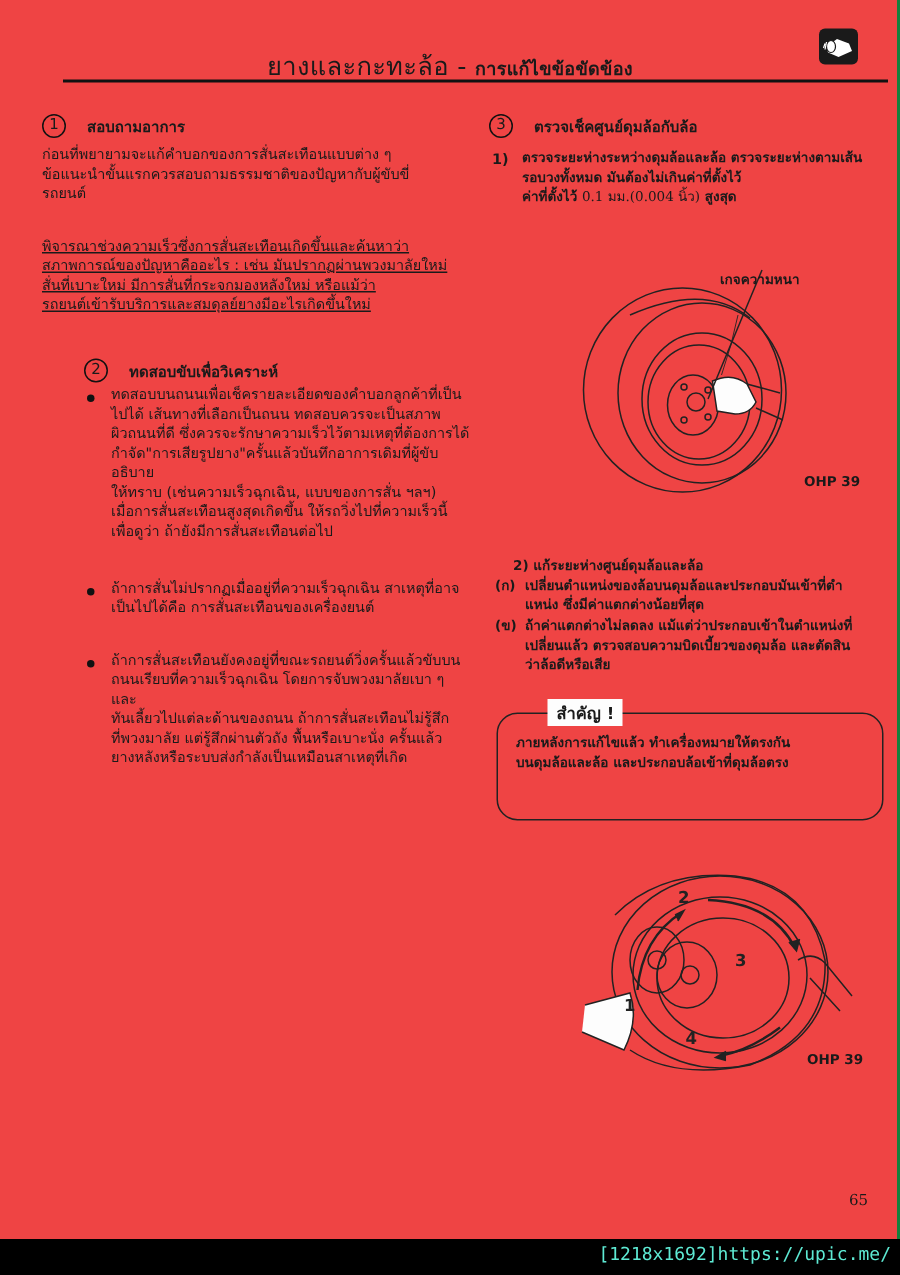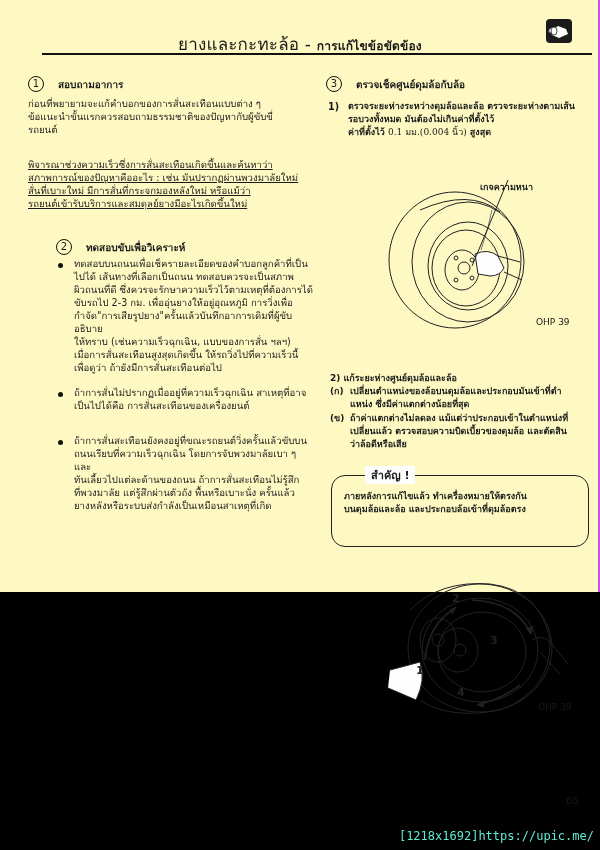--- a/index.html
+++ b/index.html
@@ -3,23 +3,23 @@
   <meta charset="utf-8">
   <style>
     html, body { margin: 0; padding: 0; }
     body {
       width: 600px; height: 850px; position: relative; overflow: hidden;
       background: #000;
       font-family: "DejaVu Sans", "Liberation Sans", sans-serif;
       color: #1a1a1a;
     }
     .page {
-      position: absolute; left: 0; top: 0; width: 598px; height: 592px;
-      background: #fef9c3;
-      border-right: 2px solid #d946ef;
+      position: absolute; left: 0; top: 0; width: 598px; height: 826px;
+      background: #ef4444;
+      border-right: 2px solid #15803d;
     }
     .header-title {
       position: absolute; left: 0; width: 600px; top: 30px;
       text-align: center; font-size: 16px; letter-spacing: 0.2px;
     }
     .header-title .main { font-size: 17px; }
     .header-title .sub { font-size: 12px; font-weight: bold; }
     .header-rule {
       position: absolute; left: 42px; top: 53px; width: 550px; height: 2px;
       background: #111;
@@ -41,21 +41,21 @@
     p { margin: 0; }
 
     .important-box {
       position: absolute; left: 331px; top: 475px; width: 256px; height: 70px;
       border: 1.3px solid #222; border-radius: 14px;
     }
     .important-label {
       position: absolute; left: 365px; top: 466px; background: #fdfdfd; padding: 0 6px;
       font-size: 11px; font-weight: bold;
     }
-    .ohp { position: absolute; font-size: 9px; font-weight: normal; }
+    .ohp { position: absolute; font-size: 9px; font-weight: bold; }
     .page-num { position: absolute; left: 566px; top: 795px; font-family: "DejaVu Serif", serif; font-size: 10px; }
     .watermark {
       position: absolute; right: 6px; top: 829px; color: #5eead4; font-size: 12px;
       font-family: "DejaVu Sans Mono", monospace;
     }
   </style>
 </head>
 <body>
 
 <div class="page">
@@ -91,21 +91,20 @@
   <div class="sec-head" style="left:56px; top:239px;">
     <span class="circ">2</span>
     <span>ทดสอบขับเพื่อวิเคราะห์</span>
   </div>
 
   <div class="bullet" style="left:58px; top:263px;"></div>
   <div class="txt" style="left:74px; top:257px; width:240px;">
     <p>ทดสอบบนถนนเพื่อเช็ครายละเอียดของคำบอกลูกค้าที่เป็น</p>
     <p>ไปได้ เส้นทางที่เลือกเป็นถนน  ทดสอบควรจะเป็นสภาพ</p>
     <p>ผิวถนนที่ดี ซึ่งควรจะรักษาความเร็วไว้ตามเหตุที่ต้องการได้</p>
-    <p>ขับรถไป 2-3 กม. เพื่ออุ่นยางให้อยู่อุณหภูมิ  การวิ่งเพื่อ</p>
     <p>กำจัด"การเสียรูปยาง"ครั้นแล้วบันทึกอาการเดิมที่ผู้ขับอธิบาย</p>
     <p>ให้ทราบ (เช่นความเร็วฉุกเฉิน, แบบของการสั่น ฯลฯ)</p>
     <p>เมื่อการสั่นสะเทือนสูงสุดเกิดขึ้น ให้รถวิ่งไปที่ความเร็วนี้</p>
     <p>เพื่อดูว่า ถ้ายังมีการสั่นสะเทือนต่อไป</p>
   </div>
 
   <div class="bullet" style="left:58px; top:392px;"></div>
   <div class="txt" style="left:74px; top:386px; width:240px;">
     <p>ถ้าการสั่นไม่ปรากฏเมื่ออยู่ที่ความเร็วฉุกเฉิน สาเหตุที่อาจ</p>
     <p>เป็นไปได้คือ การสั่นสะเทือนของเครื่องยนต์</p>
@@ -146,21 +145,21 @@
         <circle cx="92" cy="128" r="2"></circle>
       <path d="M95 104 Q108 98 118 106 L124 118 Q120 126 110 126 L98 124 Z" fill="#fdfdfd"></path>
       <path d="M118 106 L140 112 M124 122 L142 130"></path>
       <line x1="92" y1="116" x2="128" y2="30"></line>
       <path d="M101 100 Q108 80 112 60" stroke-width="0.6"></path>
     </g>
   </svg>
   <div class="txt bold" style="left:480px; top:181px; font-size:9px;">เกจความหนา</div>
   <div class="ohp" style="left:536px; top:317px;">OHP  39</div>
 
-  <div class="txt bold" style="left:330px; top:372px; font-size:9px;">
+  <div class="txt bold" style="left:342px; top:372px; font-size:9px;">
     <span>2)</span>
     <span>แก้ระยะห่างศูนย์ดุมล้อและล้อ</span>
   </div>
   <div class="txt bold" style="left:330px; top:385px; font-size:9px;">(ก)</div>
   <div class="txt bold" style="left:350px; top:385px; width:246px; font-size:9px;">
     <p>เปลี่ยนตำแหน่งของล้อบนดุมล้อและประกอบมันเข้าที่ตำ</p>
     <p>แหน่ง ซึ่งมีค่าแตกต่างน้อยที่สุด</p>
   </div>
   <div class="txt bold" style="left:330px; top:412px; font-size:9px;">(ข)</div>
   <div class="txt bold" style="left:350px; top:412px; width:246px; font-size:9px;">

